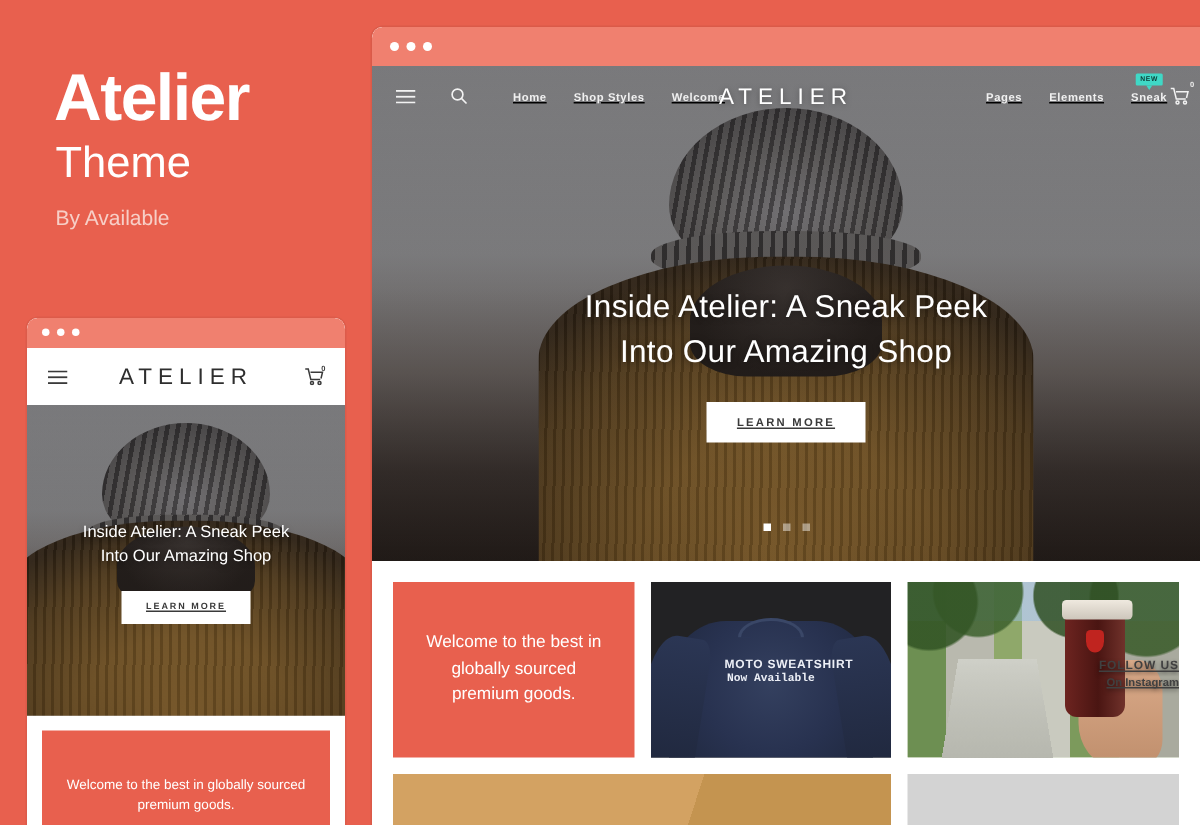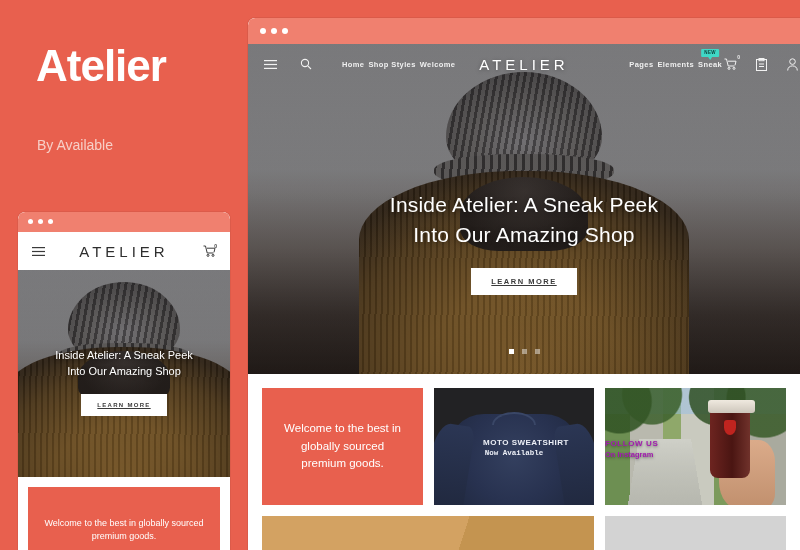--- a/index.html
+++ b/index.html
@@ -107,21 +107,21 @@
   .hero-dots i.on { background:#ffffff; }
 
   
   .nav {
     position:absolute; left:0; right:0; top:0; height:40px; z-index:5;
     display:flex; align-items:center; padding:0 14px;
   }
   .nav-ic { width:17px; height:17px; display:flex; align-items:center; justify-content:center; color:#f2f2f2; }
   .nav-ic svg { display:block; }
   .nav-left { display:flex; gap:18px; align-items:center; }
-  .nav-links { display:flex; align-items:center; gap:4px; margin-left:28px; }
+  .nav-links { display:flex; align-items:center; gap:18px; margin-left:28px;text-decoration:underline; }
   .nav-links a {
     font-size:7.5px; font-weight:bold; color:#f0f0f0; letter-spacing:.4px;
     text-decoration:none; white-space:nowrap; position:relative;
   }
   .brand {
     position:absolute; left:50%; transform:translateX(-50%);
     font-size:15px; letter-spacing:4px; color:#ffffff; font-weight:300;
     text-shadow:0 1px 4px rgba(0,0,0,.35);
   }
   .nav-right { margin-left:auto; display:flex; align-items:center; gap:14px; }
@@ -211,22 +211,23 @@
     position:absolute; left:50%; top:16px; width:12px; height:15px;
     transform:translateX(-50%);
     background:#c0241f; border-radius:3px 3px 50% 50%; z-index:5;
   }
   .hand {
     position:absolute; right:6%; bottom:-4%; width:56px; height:70px;
     background:linear-gradient(180deg,#dbab8a,#c08f6d); border-radius:40% 30% 24% 40%;
     z-index:2;
   }
   .insta-txt {
-    position:absolute; left:0; right:0; top:44%; text-align:left; z-index:6; color:#a21caf;
+    position:absolute; left:0; right:0; top:44%; text-align:right; z-index:6; color:#404040;
     text-shadow:0 1px 3px rgba(0,0,0,.5);
+    text-decoration:underline;
   }
   .insta-txt b { display:block; font-size:8px; font-weight:bold; letter-spacing:.6px; }
   .insta-txt i { display:block; font-size:7.5px; font-style:normal; font-weight:bold; margin-top:2px; }
 
   .c-tan {
     flex:0 0 332px; height:80px;
     background:linear-gradient(108deg,#d3a262 0 58%, #c49450 58% 100%);
   }
   .c-gray {
     flex:1 1 auto; height:80px; background:#d3d3d3;
@@ -296,20 +297,21 @@
     display:flex; align-items:center; justify-content:center; text-align:center; padding:0 16px; }
   .m-card span { font-size:9px; font-weight:300; line-height:1.5; }
 </style>
 </head>
 <body>
 
 <div class="stage">
 
   <div class="promo">
     <div class="promo-title">Atelier</div>
+    <div class="promo-sub">Theme</div>
     <div class="promo-by">By Available</div>
   </div>
 
   <div class="desktop">
     <div class="titlebar">
       <div class="dots">
         <span class="dot"></span>
         <span class="dot"></span>
         <span class="dot"></span>
       </div>

